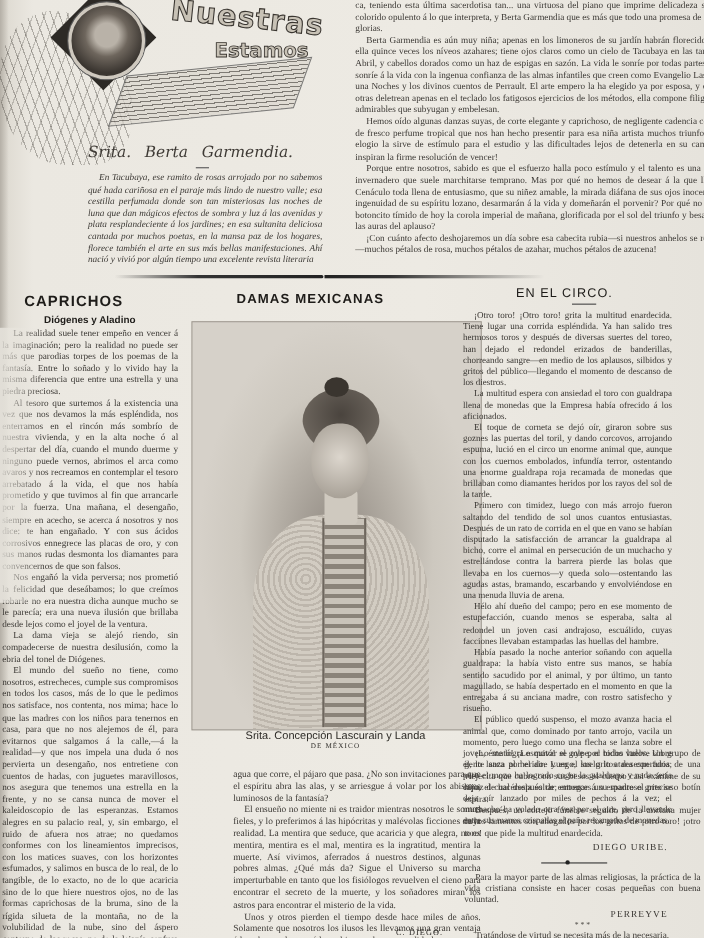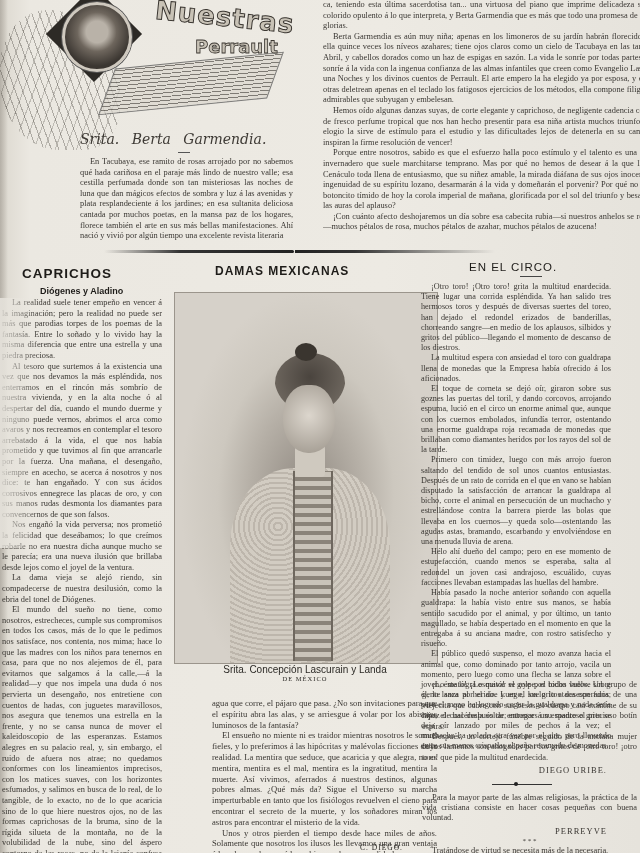--- a/index.html
+++ b/index.html
@@ -24,21 +24,21 @@
     background: repeating-linear-gradient(0deg, #dcd8d0 0 3px, #5a5650 3px 4px); border:1px solid #555; opacity:.75; }
   .foliage { position:absolute; left: 0; top: 10px; width: 120px; height: 140px;
     background:
       repeating-linear-gradient(70deg, transparent 0 6px, rgba(60,56,50,.35) 6px 7px),
       repeating-linear-gradient(110deg, transparent 0 9px, rgba(60,56,50,.25) 9px 10px);
     border-radius: 40% 60% 30% 50%; }
   .signature { position: absolute; left: 80px; top: 131px; font-family: "DejaVu Serif", serif; font-style: italic; font-size: 14px; color: #3e3a35; word-spacing: 8px; }
   .sig-rule { position:absolute; left:178px; top:152px; width: 12px; height:1px; background:#555; }
 
   
-  .intro { position: absolute; left: 80px; top: 157px; width: 213px; }
+  .intro { position: absolute; left: 80px; top: 157px; width: 213px; font-style: italic; }
   .intro-rule { position: absolute; left: 104px; top: 250px; width: 190px; height: 3px; background: linear-gradient(90deg, transparent, #333 40%, #222); border-radius: 2px; }
 
   
   .topright { position: absolute; left: 295px; top: 0px; width: 340px; margin-left: 28px; }
 
   .divider-right { position:absolute; left: 295px; top: 250px; width: 200px; height: 3px; background: linear-gradient(90deg, #222 0%, #333 30%, transparent 100%); }
 
   
   .heading { position: absolute; font-family: Liberation Sans, sans-serif; font-weight: bold; letter-spacing: 1px; color: #1e1c19; }
   .h-caprichos { left: 22px; top: 266px; font-size: 13.5px; }
@@ -85,21 +85,21 @@
 
 <div class="page">
   <div class="left-edge"></div>
 
   <div class="header-art">
     <div class="foliage"></div>
     <div class="diamond"></div>
     <div class="portrait-frame"></div>
     <div class="sheet-music"></div>
     <div class="masthead-title">Nuestras</div>
-    <div class="masthead-sub">Perrault</div>
+    <div class="masthead-sub">Estamos</div>
     <div class="signature">Srita. Berta Garmendia.</div>
   </div>
   <div class="sig-rule"></div>
 
   <div class="intro col-text">
     <p>En Tacubaya, ese ramito de rosas arrojado por no sabemos qué hada cariñosa en el paraje más lindo de nuestro valle; esa cestilla perfumada donde son tan misteriosas las noches de luna que dan mágicos efectos de sombra y luz á las avenidas y plata resplandeciente á los jardines; en esa sultanita deliciosa cantada por muchos poetas, en la mansa paz de los hogares, florece también el arte en sus más bellas manifestaciones. Ahí nació y vivió por algún tiempo una excelente revista literaria</p>
   </div>
   <div class="intro-rule"></div>
 
   <div class="topright col-text">

